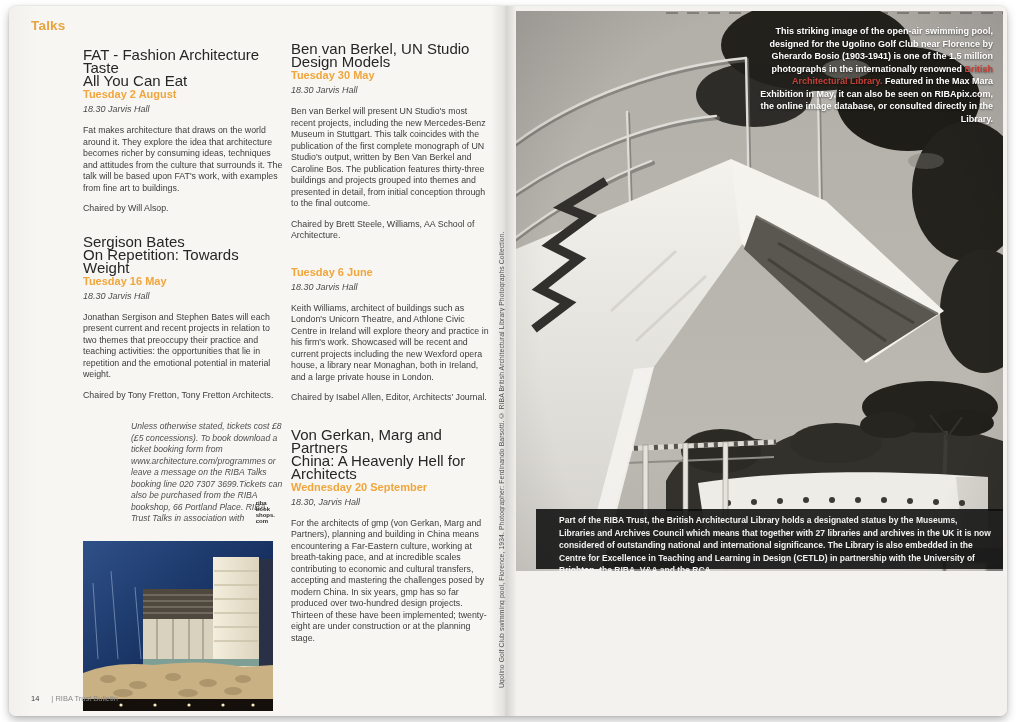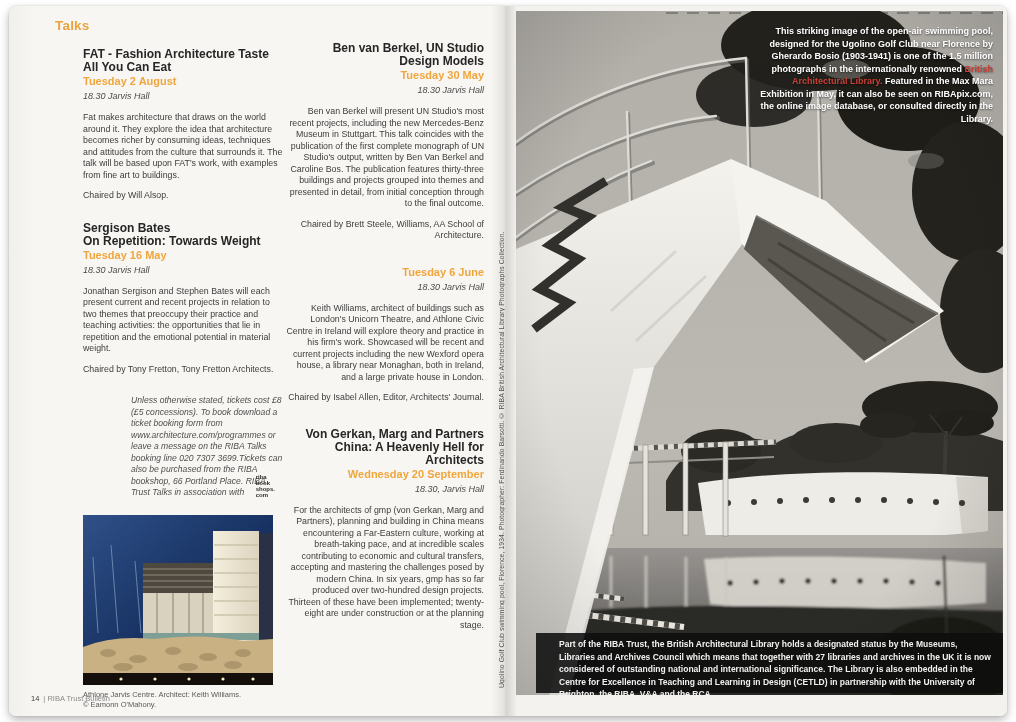--- a/index.html
+++ b/index.html
@@ -4,55 +4,55 @@
 <style>
   * { margin:0; padding:0; box-sizing:border-box; }
   html,body { width:1016px; height:722px; background:#ffffff; font-family:"Liberation Sans", sans-serif; overflow:hidden; }
 
   .spread { position:absolute; left:9px; top:6px; width:998px; height:710px;
             background:#f6f5f2; border-radius:7px; overflow:hidden;
             box-shadow:0 4px 10px rgba(0,0,0,.28), 0 0 2px rgba(0,0,0,.18); }
 
   
   .left-page { position:absolute; left:0; top:0; width:496px; height:710px; background:linear-gradient(90deg,#f1f0ec 0,#f7f6f3 28px,#f7f6f3 100%); }
-  .talks-label { position:absolute; left:22px; top:12px; font-size:13.5px; font-weight:bold; color:#e8a43e; letter-spacing:.2px;margin-left:24px; }
+  .talks-label { position:absolute; left:22px; top:12px; font-size:13.5px; font-weight:bold; color:#e8a43e; letter-spacing:.2px; }
 
   .col { position:absolute; width:200px; }
   .col1 { left:74px; top:42px; }
-  .col2 { left:275px; top:36px;text-align:right; }
+  .col2 { left:282px; top:36px; }
 
   .talk { margin-bottom:20px; }
-  .talk h3 { font-size:12px; line-height:13px; font-weight:bold; color:#262626; white-space:pre-line; margin-bottom:1px; }
+  .talk h3 { font-size:15px; line-height:13px; font-weight:normal; color:#262626; white-space:pre-line; margin-bottom:1px; }
   .talk .date { font-size:11px; line-height:13px; font-weight:bold; color:#f0a63c; margin-bottom:3px; }
   .talk .venue { font-size:9px; line-height:11px; font-style:italic; color:#4a4a4a; margin-bottom:10px; }
   .talk p { font-size:8.8px; line-height:11.5px; color:#3c3c3c; margin-bottom:9px; }
   .talk p:last-child { margin-bottom:0; }
 
   .ticket-note { position:relative; margin:2px 0 16px 0; padding-right:0; }
   .ticket-note p { font-size:8.6px; line-height:11.5px; font-style:italic; color:#4f4f4f;margin-left:48px; }
   .bookshop-logo { position:absolute; right:8px; bottom:1px; font-size:6px; line-height:6px; font-weight:bold; color:#2e2e2e; white-space:pre-line; letter-spacing:0; }
 
   .civic-photo { width:190px; height:170px; display:block; }
   .photo-caption { font-size:7.5px; line-height:10px; color:#5a5a5a; white-space:pre-line; margin-top:5px; }
 
   .page-footer { position:absolute; left:22px; bottom:13px; font-size:7.5px; color:#8a8a8a; }
-  .page-footer .num { font-weight:normal; color:#3a3a3a; margin-right:4px; }
+  .page-footer .num { font-weight:normal; color:#3a3a3a; margin-right:12px; }
 
   
   .gutter { position:absolute; left:482px; top:0; width:26px; height:710px; pointer-events:none;
             background:linear-gradient(90deg, rgba(0,0,0,0) 0%, rgba(0,0,0,.07) 45%, rgba(0,0,0,.12) 60%, rgba(0,0,0,0) 100%); }
 
   
   .vertical-caption { position:absolute; left:489px; bottom:28px; height:585px; width:12px;
             writing-mode:vertical-rl; transform:rotate(180deg);
             font-size:6.8px; color:#565656; letter-spacing:.1px; overflow:hidden; }
 
   
   .right-page { position:absolute; left:496px; top:0; width:502px; height:710px; background:#f3f2ef; }
-  .pool-photo-wrap { position:absolute; left:11px; top:5px; width:487px; height:684px; overflow:hidden; background:#b3b0aa; }
+  .pool-photo-wrap { position:absolute; left:11px; top:5px; width:487px; height:560px; overflow:hidden; background:#b3b0aa; }
   .pool-photo-wrap svg { display:block; }
 
   .top-overlay { position:absolute; top:14px; right:10px; width:242px; text-align:right;
             font-size:9px; font-weight:bold; line-height:12.5px; color:#ffffff;
             text-shadow:0 1px 2px rgba(0,0,0,.55); }
   .top-overlay .red { color:#c74038; }
 
   .bottom-overlay { position:absolute; left:20px; right:0; bottom:2px; height:60px;
             background:rgba(14,14,14,.88); color:#f2f2f2; font-size:8.5px; font-weight:bold;
             line-height:12.6px; padding:5px 8px 4px 23px; }

